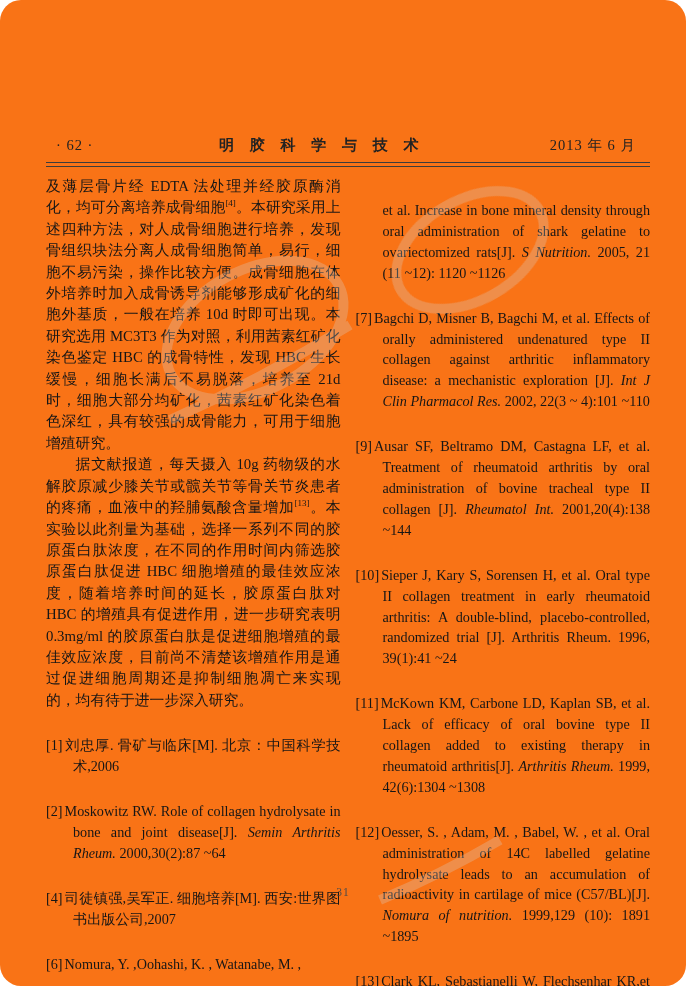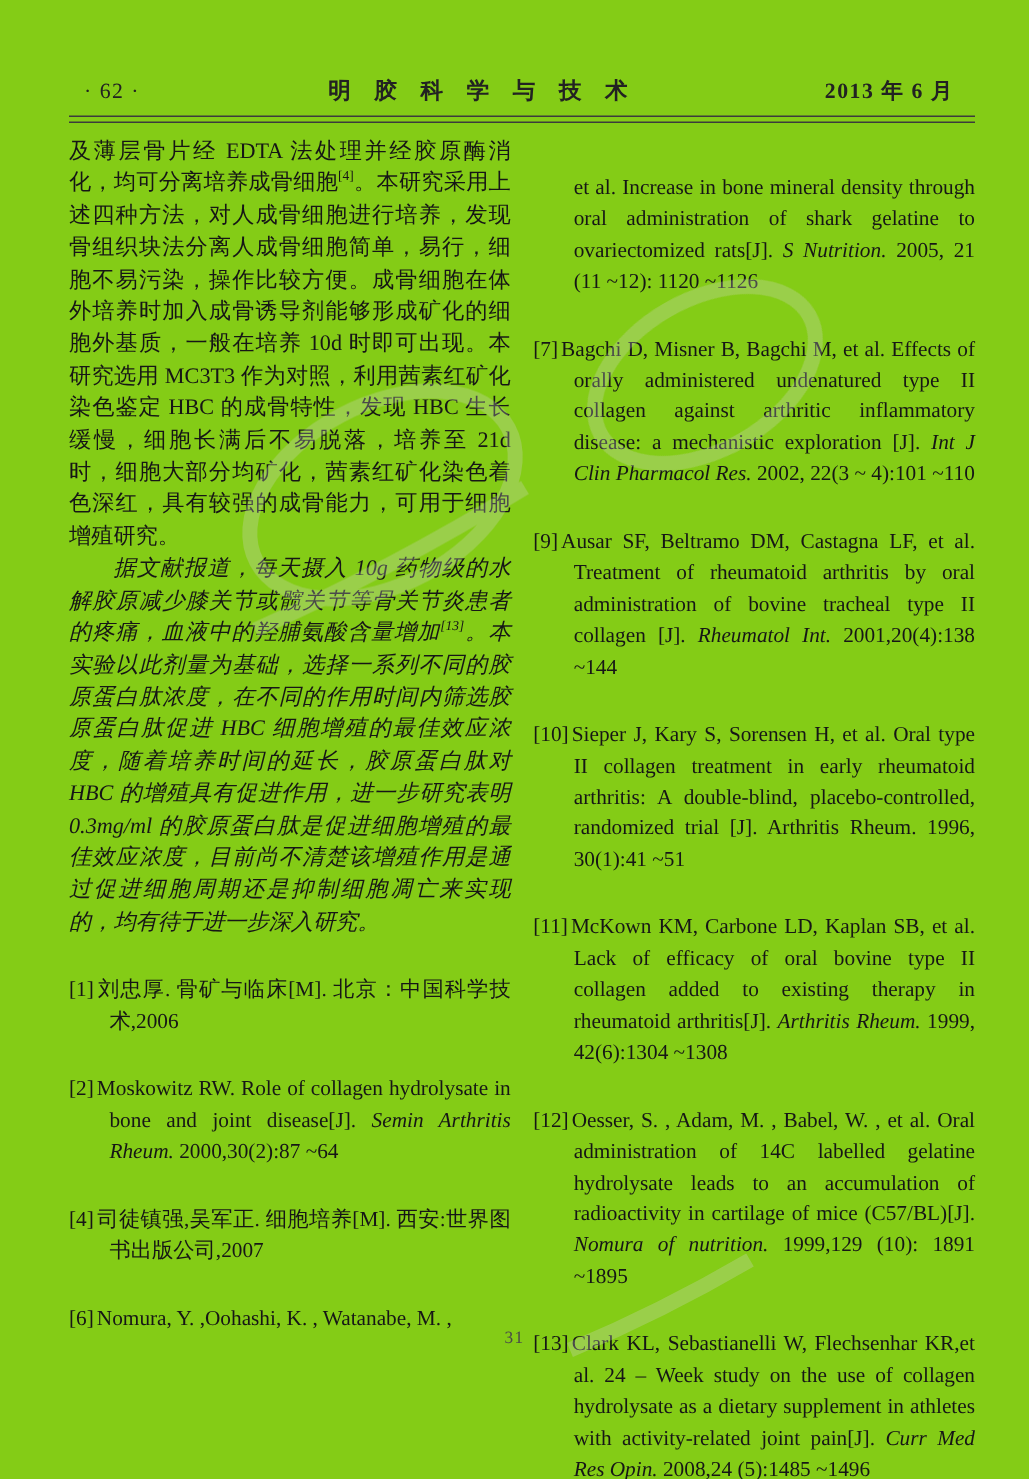--- a/index.html
+++ b/index.html
@@ -5,56 +5,57 @@
   * { margin: 0; padding: 0; box-sizing: border-box; }
   html, body { background: #ffffff; }
   body {
     font-family: "Liberation Serif", "DejaVu Serif", serif;
     color: #1c1c1c;
   }
   .page {
     position: relative;
     width: 686px;
     height: 986px;
-    background: #84cc16;
+    background: #f97316;
     overflow: hidden;
-    padding: 51px 36px 0 46px;
+    padding: 90px 36px 0 46px;
+    border-radius: 21px;
   }
   
   .header-row {
     display: flex;
     align-items: baseline;
     justify-content: space-between;
     font-size: 14.5px;
     color: #222;
     padding: 0 14px 0 10px;
   }
   .header-page-marker { letter-spacing: 1px; }
-  .journal-title { font-weight: bold; letter-spacing: 6px; font-size: 15px; }
-  .issue-date { letter-spacing: 1px; font-weight: bold; }
+  .journal-title { font-weight: bold; letter-spacing: 6px; font-size: 15px; margin-top: 46px; }
+  .issue-date { letter-spacing: 1px; }
   .double-rule {
     margin-top: 7px;
     height: 5px;
     border-top: 1.6px solid #3c3c3c;
     border-bottom: 1.3px solid #3c3c3c;
   }
   
   .columns {
     display: flex;
     gap: 15px;
     margin-top: 9px;
   }
   .col { width: 294.5px; }
   .para {
     font-size: 14.8px;
     line-height: 21.4px;
     text-align: justify;
     color: #161616;
   }
-  .para.indent { text-indent: 2em; font-style: italic; }
+  .para.indent { text-indent: 2em; }
   .para sup { font-size: 9px; line-height: 0; }
   .refs-heading {
     text-align: center;
     font-weight: bold;
     font-size: 15.5px;
     letter-spacing: 0.62em;
     text-indent: 0.62em; 
     margin: 11px 0 9px 0;
     color: #111;
   }
@@ -122,21 +123,21 @@
           <div class="ref-item"><span class="ref-label">[2]</span><span>Moskowitz RW. Role of collagen hydrolysate in bone and joint disease[J]. </span><span class="it">Semin Arthritis Rheum.</span><span> 2000,30(2):87 ~64</span></div>
           <div class="ref-item"><span class="ref-label">[4]</span><span>司徒镇强,吴军正. 细胞培养[M]. 西安:世界图书出版公司,2007</span></div>
           <div class="ref-item"><span class="ref-label">[6]</span><span>Nomura, Y. ,Oohashi, K. , Watanabe, M. ,</span></div>
         </div>
     </div>
     <div class="col">
       <div class="ref-list">
           <div class="ref-item cont"><span>et al. Increase in bone mineral density through oral administration of shark gelatine to ovariectomized rats[J]. </span><span class="it">S Nutrition.</span><span> 2005, 21 (11 ~12): 1120 ~1126</span></div>
           <div class="ref-item"><span class="ref-label">[7]</span><span>Bagchi D, Misner B, Bagchi M, et al. Effects of orally administered undenatured type II collagen against arthritic inflammatory disease: a mechanistic exploration [J]. </span><span class="it">Int J Clin Pharmacol Res.</span><span> 2002, 22(3 ~ 4):101 ~110</span></div>
           <div class="ref-item"><span class="ref-label">[9]</span><span>Ausar SF, Beltramo DM, Castagna LF, et al. Treatment of rheumatoid arthritis by oral administration of bovine tracheal type II collagen [J]. </span><span class="it">Rheumatol Int.</span><span> 2001,20(4):138 ~144</span></div>
-          <div class="ref-item"><span class="ref-label">[10]</span><span>Sieper J, Kary S, Sorensen H, et al. Oral type II collagen treatment in early rheumatoid arthritis: A double-blind, placebo-controlled, randomized trial [J]. Arthritis Rheum. 1996, 30(1):41 ~51</span></div>
+          <div class="ref-item"><span class="ref-label">[10]</span><span>Sieper J, Kary S, Sorensen H, et al. Oral type II collagen treatment in early rheumatoid arthritis: A double-blind, placebo-controlled, randomized trial [J]. Arthritis Rheum. 1996, 39(1):41 ~24</span></div>
           <div class="ref-item"><span class="ref-label">[11]</span><span>McKown KM, Carbone LD, Kaplan SB, et al. Lack of efficacy of oral bovine type II collagen added to existing therapy in rheumatoid arthritis[J]. </span><span class="it">Arthritis Rheum.</span><span> 1999, 42(6):1304 ~1308</span></div>
           <div class="ref-item"><span class="ref-label">[12]</span><span>Oesser, S. , Adam, M. , Babel, W. , et al. Oral administration of 14C labelled gelatine hydrolysate leads to an accumulation of radioactivity in cartilage of mice (C57/BL)[J]. </span><span class="it">Nomura of nutrition.</span><span> 1999,129 (10): 1891 ~1895</span></div>
           <div class="ref-item"><span class="ref-label">[13]</span><span>Clark KL, Sebastianelli W, Flechsenhar KR,et al. 24 – Week study on the use of collagen hydrolysate as a dietary supplement in athletes with activity-related joint pain[J]. </span><span class="it">Curr Med Res Opin.</span><span> 2008,24 (5):1485 ~1496</span></div>
         </div>
     </div>
   </div>
 
   <div class="footer-page-number">31</div>
 
 </div>

